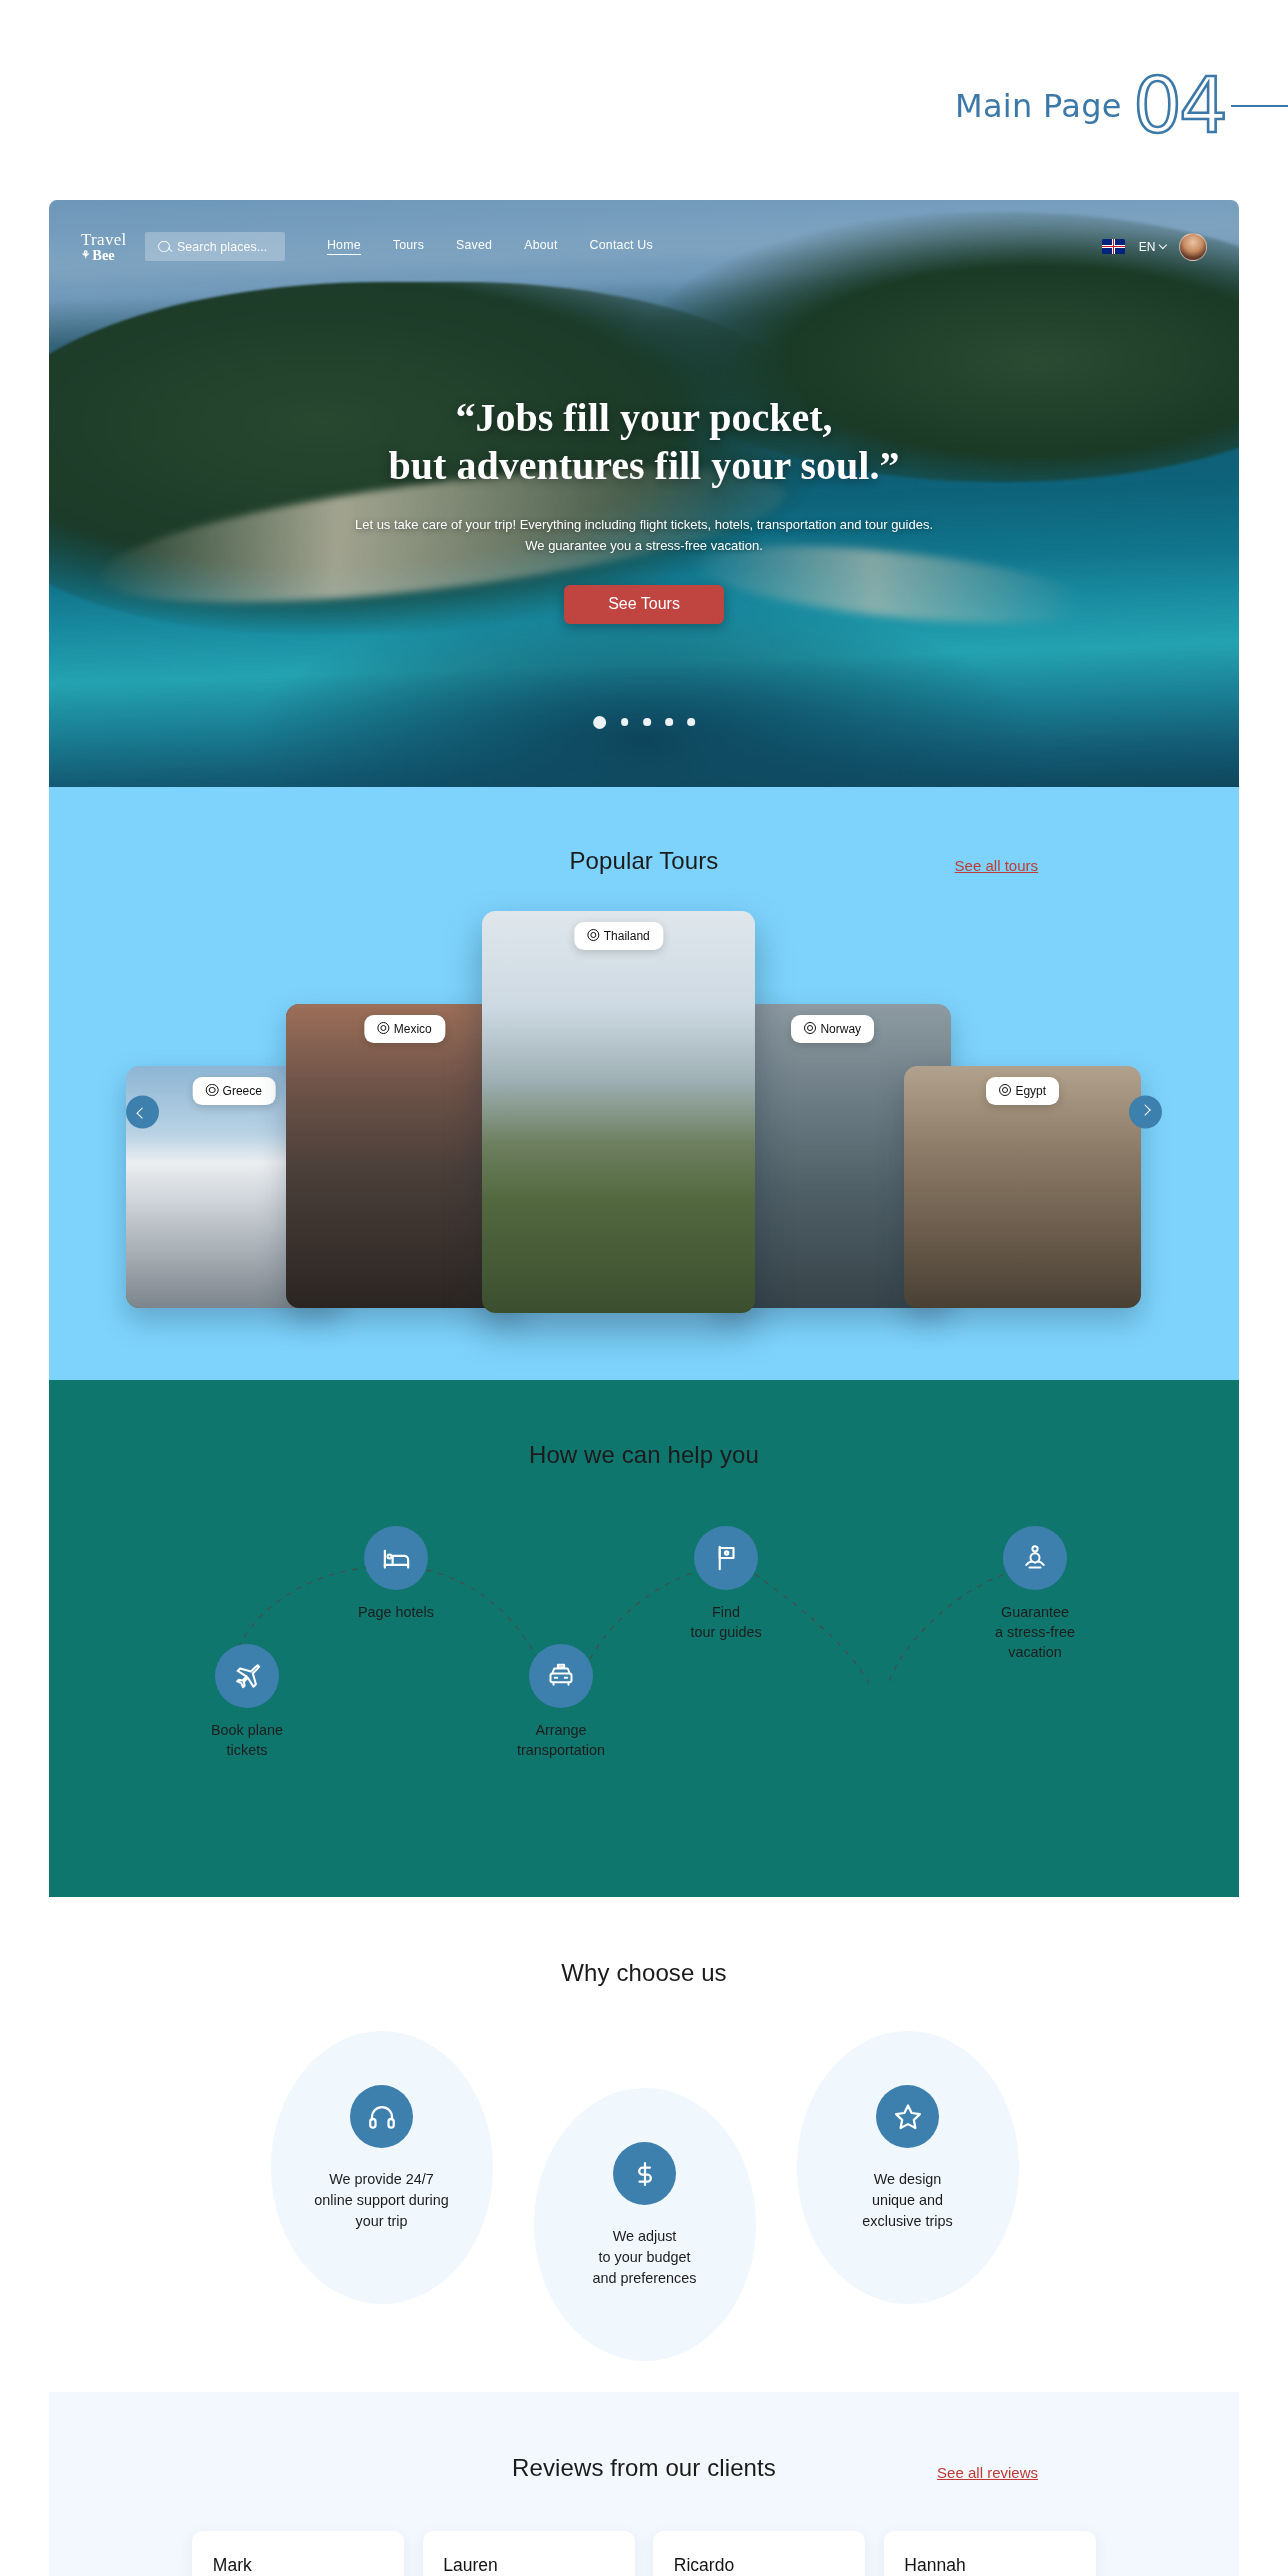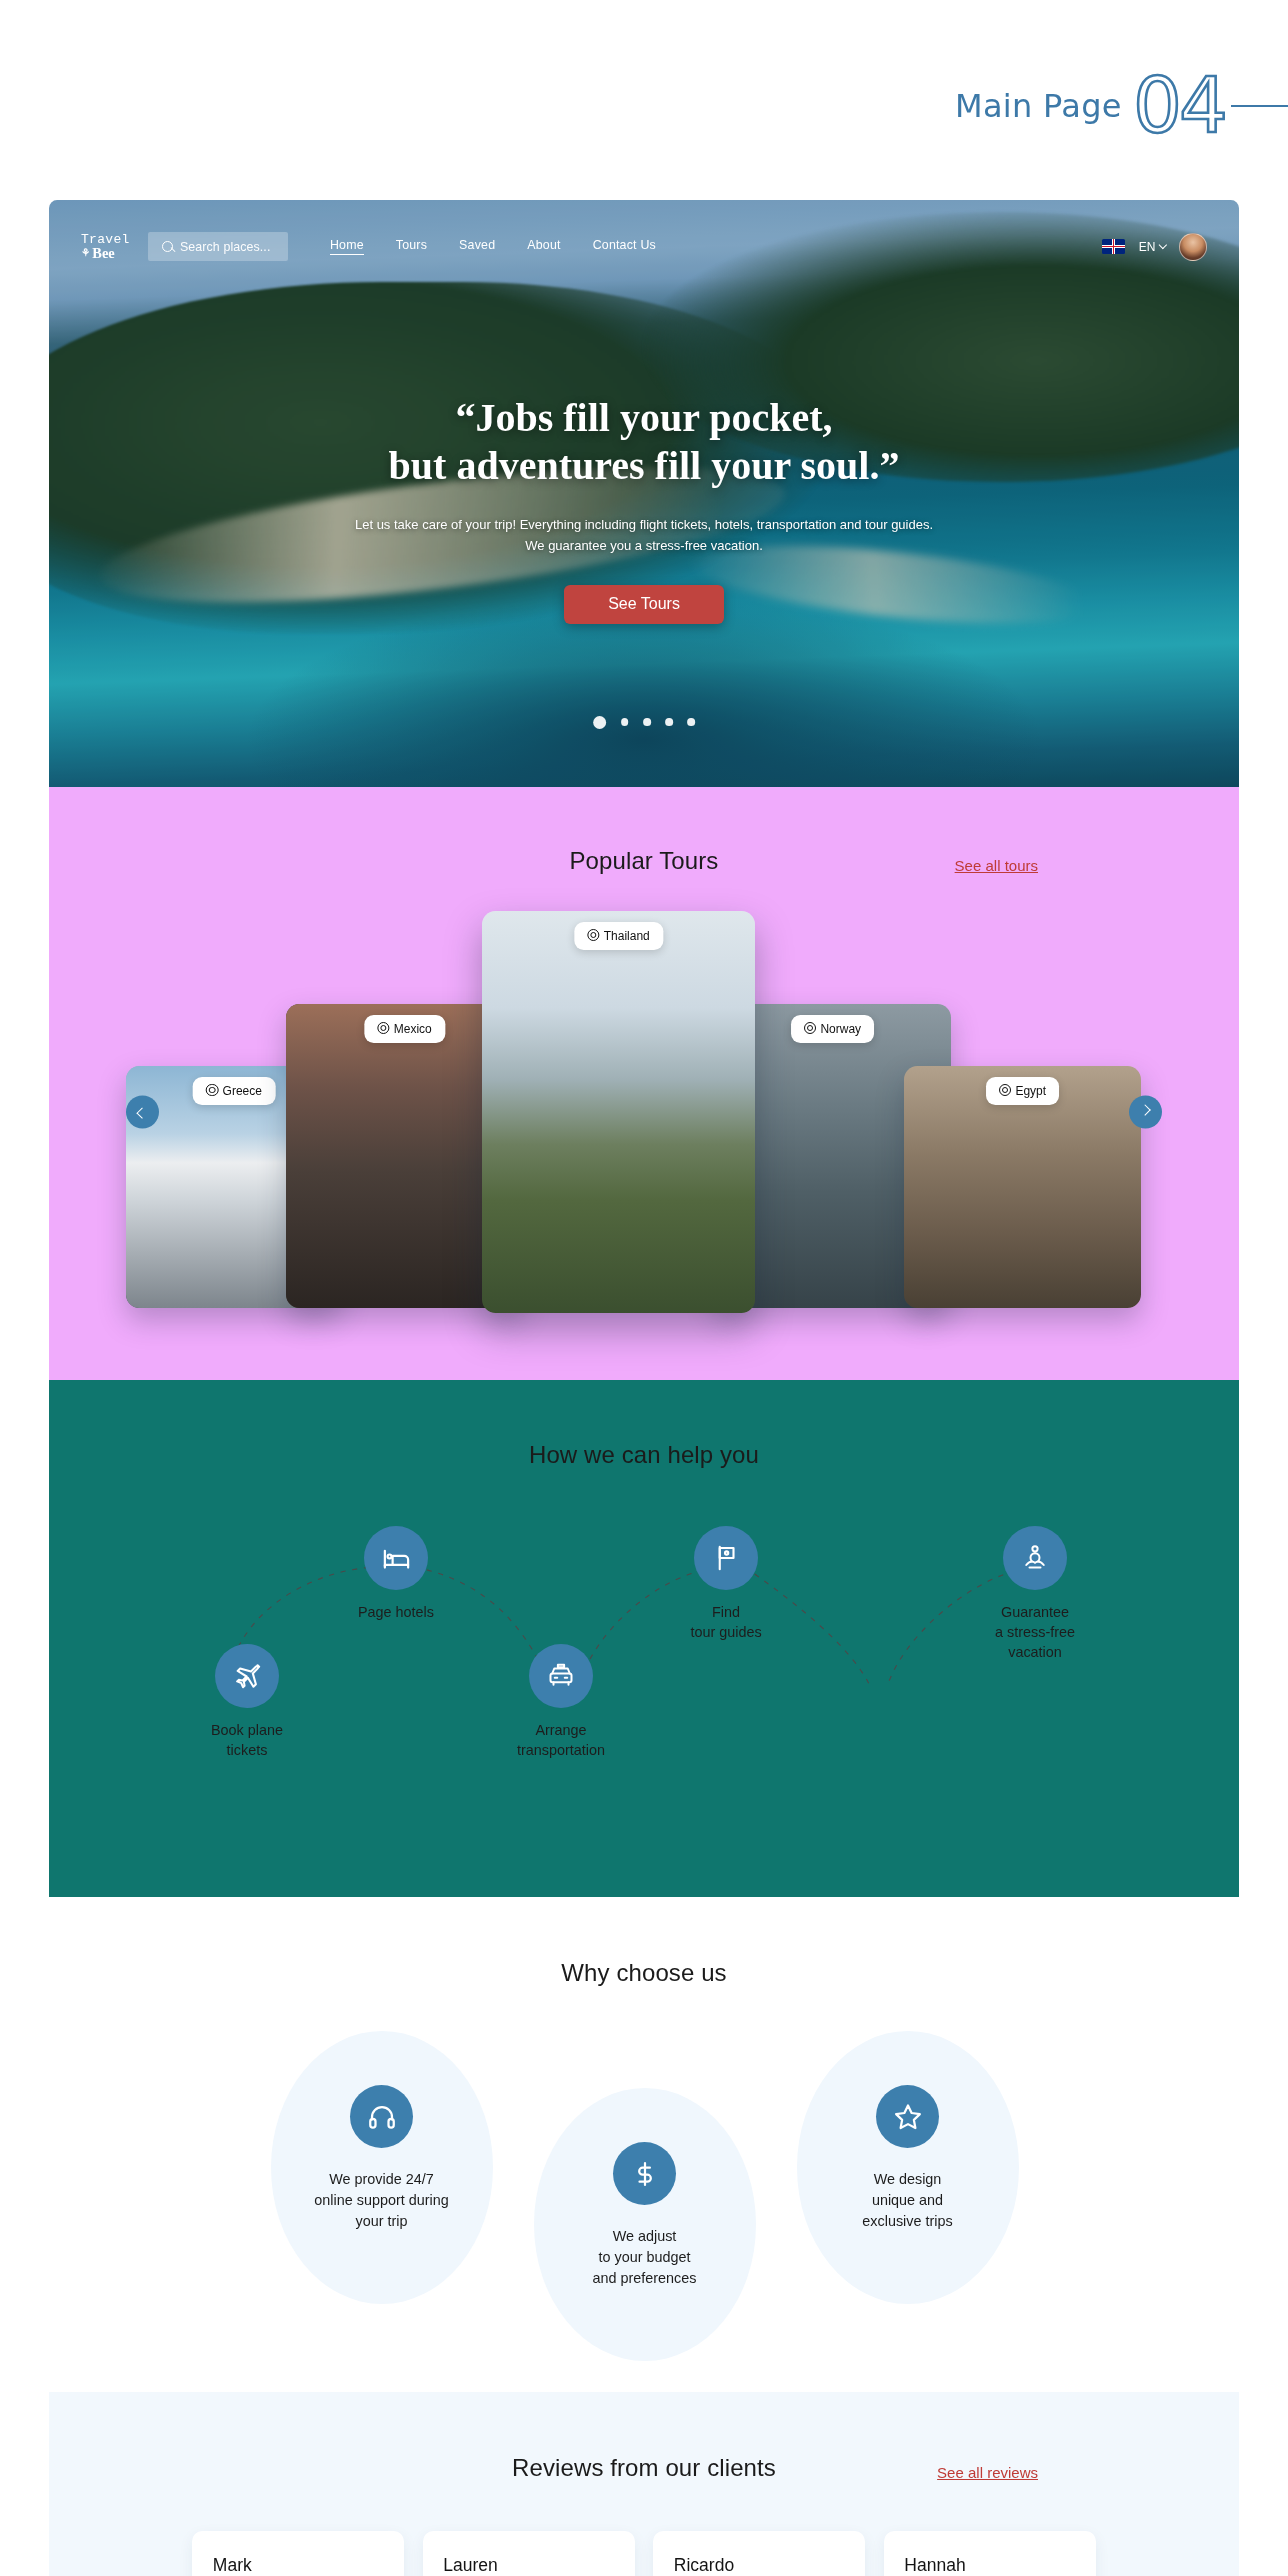--- a/index.html
+++ b/index.html
@@ -67,21 +67,21 @@
     border-radius:50%; transform:rotate(6deg); filter:blur(4.1px);
   }
   .hero-overlay { position:absolute; inset:0; background:rgba(6,28,45,.12); }
 
   
   .nav {
     position:absolute; top:15.5px; left:0; width:100%; height:62px;
     display:flex; align-items:center; padding:0 32px; z-index:6;
   }
   .logo { color:#fff; line-height:1.0; text-align:center; margin-right:18.5px; }
-  .logo-top { font-family:Liberation Mono, monospace; font-size:13px; letter-spacing:0.3px; }
+  .logo-top { font-family:Liberation Serif, serif; font-size:17px; letter-spacing:0.3px; }
   .logo-bot { font-family:"Liberation Serif", serif; font-size:14.4px; font-weight:700; display:flex; align-items:center; gap:2.1px; }
   .bee-glyph { font-size:10.3px; }
   .searchbox {
     display:flex; align-items:center; gap:7.2px;
     background:rgba(255,255,255,.26); border-radius:2px;
     padding:7.2px 17.5px 7.2px 13.4px; backdrop-filter:blur(1.5px);
   }
   .searchbox .mag { width:11.3px; height:11.3px; border:1.2px solid #fff; border-radius:50%; position:relative; flex:0 0 auto; }
   .searchbox .mag::after { content:""; position:absolute; width:5.7px; height:1.2px; background:#fff; transform:rotate(45deg); right:-4.1px; bottom:0.5px; }
   .search-ph { color:#fff; font-size:12.4px; letter-spacing:0.1px; opacity:.96; }
@@ -131,21 +131,21 @@
   .hero-dots i { display:block; width:7.7px; height:7.7px; border-radius:50%; background:#fff; opacity:.92; }
   .hero-dots i.on { width:13.4px; height:13.4px; }
 
   
   .section { position:relative; }
   .sec-head { display:flex; align-items:flex-end; justify-content:center; position:relative; }
   .sec-title { font-size:24px; font-weight:400; color:#1b1b1b; letter-spacing:0.1px; }
   .sec-link { position:absolute; right:201px; bottom:1.5px; color:#bf3b36; font-size:15px; text-decoration:underline; cursor:pointer; }
 
   
-  .tours { background:#f0abfc; padding:60px 0 67px; }
+  .tours { background:#7dd3fc; padding:60px 0 67px; }
   .carousel { position:relative; height:402px; margin-top:36px; }
   .card {
     position:absolute; top:0; border-radius:13.4px; overflow:hidden;
     box-shadow:0 12.4px 28px rgba(25,40,60,.26);
   }
   .card .photo { position:absolute; inset:0; }
   .card .pin {
     position:absolute; top:11.3px; left:50%; transform:translateX(-50%);
     background:#fff; border-radius:9.3px; padding:6.7px 13.4px;
     display:flex; align-items:center; gap:6.2px; white-space:nowrap;

